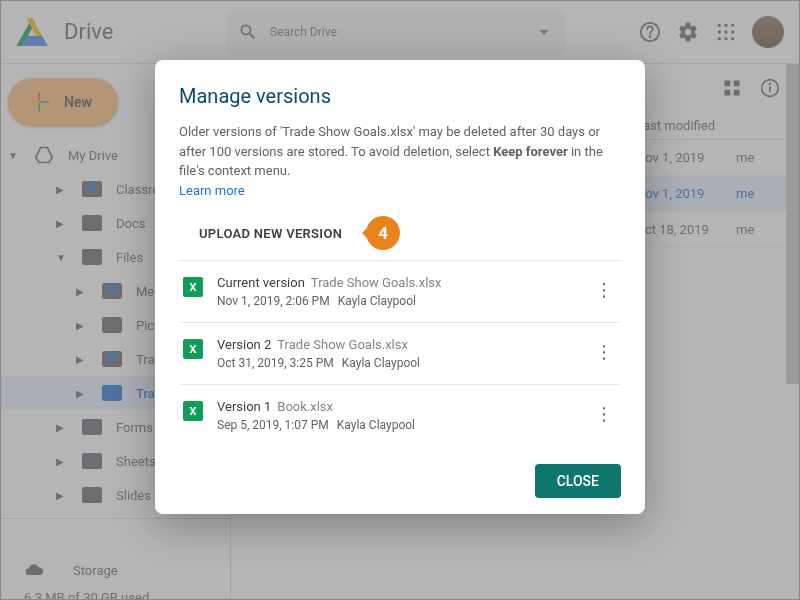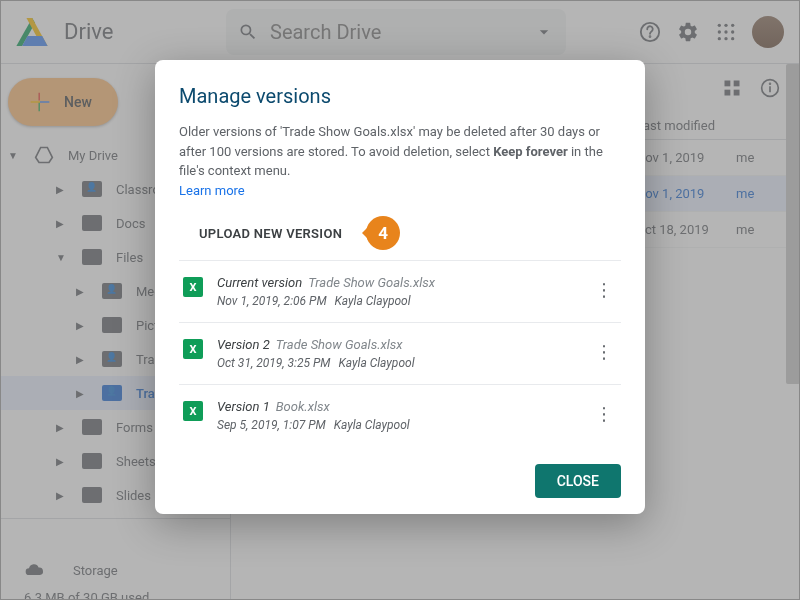--- a/index.html
+++ b/index.html
@@ -3,21 +3,21 @@
 <meta charset="utf-8">
 <style>
 * { box-sizing: border-box; margin: 0; padding: 0; font-family: 'Roboto', Arial, sans-serif; }
 body { width: 800px; height: 600px; overflow: hidden; background: #fff; position: relative; }
 
 .header { height: 64px; display: flex; align-items: center; padding: 0 16px; border-bottom: 1px solid #dadce0; }
 .logo-wrap { display: flex; align-items: center; gap: 16px; width: 210px; }
 .drive-triangle { width: 32px; height: 28px; }
 .logo-text { font-size: 22px; color: #5f6368; }
 .search-bar { background: #f1f3f4; border-radius: 8px; height: 46px; width: 340px; display: flex; align-items: center; padding: 0 12px; }
-.search-bar input { border: none; background: transparent; font-size: 20px; flex: 1; outline: none; margin-left: 12px; color: #5f6368; }
+.search-bar input { border: none; background: transparent; font-size: 12px; flex: 1; outline: none; margin-left: 12px; color: #5f6368; }
 .header-icons { margin-left: auto; display: flex; align-items: center; gap: 14px; color: #5f6368; }
 .icon-btn { width: 24px; height: 24px; display: flex; align-items: center; justify-content: center; cursor: pointer; }
 .avatar { width: 32px; height: 32px; border-radius: 50%; background: linear-gradient(#8b6f5c, #6b4f3c); }
 
 .main { display: flex; height: 536px; }
 .sidebar { width: 230px; padding: 8px 0; }
 .new-btn { margin: 6px 0 12px 8px; width: 110px; height: 48px; border-radius: 24px; box-shadow: 0 1px 3px rgba(0,0,0,0.3); display: flex; align-items: center; gap: 10px; padding: 0 18px; cursor: pointer; background:#fdba74; }
 .new-btn span.lbl { font-size: 14px; color: #3c4043; font-weight: 500; }
 .nav-item { display: flex; align-items: center; height: 34px; padding: 0 12px 0 20px; font-size: 13px; color: #5f6368; cursor: pointer; border-radius: 0 17px 17px 0; gap: 14px; }
 .nav-item.lvl1 { padding-left: 8px; }
@@ -47,21 +47,21 @@
 .dialog .desc b{color:#5f6368;}
 .dialog a{color:#1a73e8; text-decoration:none;}
 .upload-row{display:flex; align-items:center; margin:16px 0 10px; }
 .upload-btn{font-size:13px; font-weight:600; color:#3c4043; letter-spacing:0.3px; padding:8px 20px; cursor:pointer;}
 .callout{width:34px;height:34px;background:#e8841c;border-radius:50%;color:#fff;display:flex;align-items:center;justify-content:center;font-weight:700;font-size:17px;position:relative;margin-left:4px;}
 .callout::before{content:'';position:absolute;left:-10px;top:11px;border:6px solid transparent;border-right-color:#e8841c;}
 .ver-list{border-top:1px solid #e8eaed;}
 .ver{display:flex;align-items:flex-start;gap:14px;padding:14px 4px;border-bottom:1px solid #e8eaed;}
 .ver:last-child{border-bottom:none;}
 .xls-ico{width:20px;height:20px;background:#0f9d58;border-radius:2px;color:#fff;font-size:11px;font-weight:700;display:flex;align-items:center;justify-content:center;margin-top:2px;}
-.ver-info{flex:1;font-style:italic;}
+.ver-info{flex:1;}
 .ver-title{font-size:13px;color:#3c4043;}
 .ver-title .fn{color:#80868b;margin-left:6px;}
 .ver-meta{font-size:12px;color:#5f6368;margin-top:4px;}
 .ver-meta .auth{margin-left:8px;}
 .ver-menu{color:#5f6368;font-size:18px;cursor:pointer;padding:4px;}
 .dialog-actions{display:flex;justify-content:flex-end;margin-top:18px;}
 .close-btn{background:#0f766e;color:#fff;border:none;padding:9px 22px;font-size:14px;font-weight:500;border-radius:4px;cursor:pointer;}
 .frame-border{position:absolute;inset:0;border:1px solid #888;pointer-events:none;}
 .scroll-hint{position:absolute;right:0;top:64px;width:14px;height:320px;background:#c7c7c7;border-radius:2px;}
 </style>

